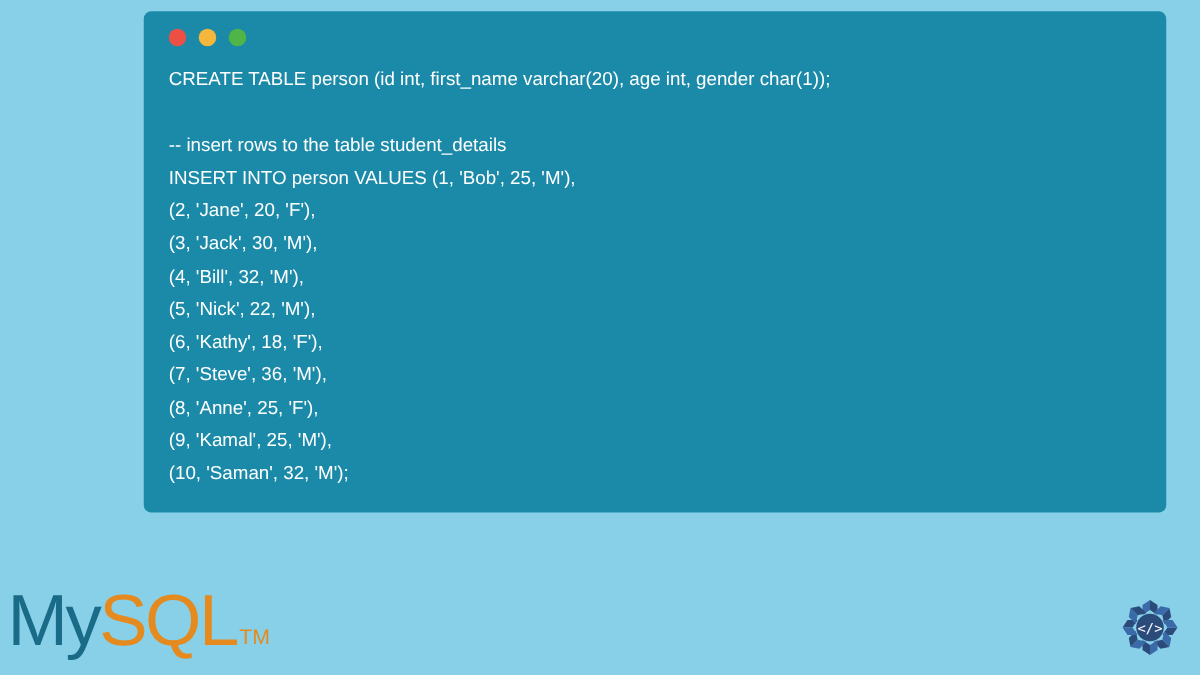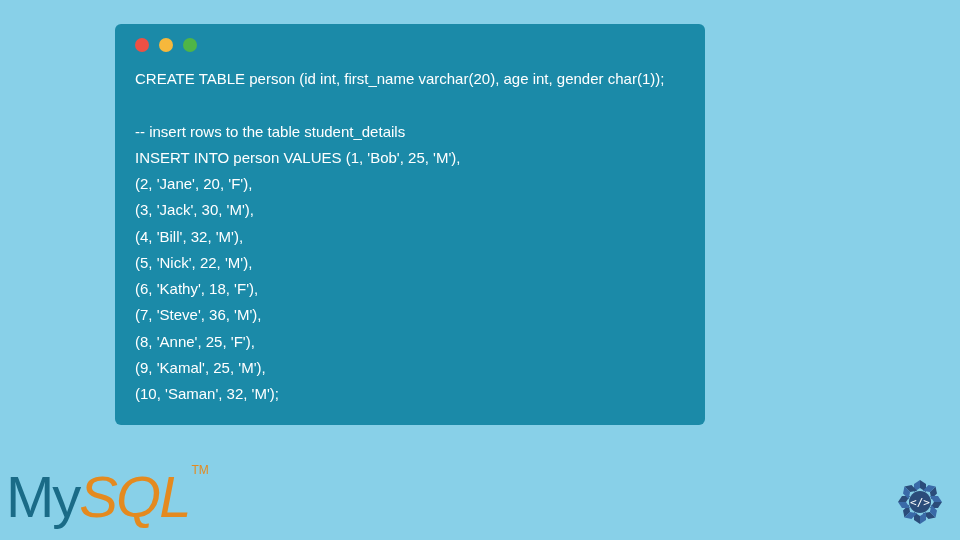--- a/index.html
+++ b/index.html
@@ -7,22 +7,22 @@
     width: 960px;
     height: 540px;
     background: #88d0e8;
     font-family: Arial, Helvetica, sans-serif;
     position: relative;
     overflow: hidden;
   }
   .code-window {
     position: absolute;
     left: 115px;
-    top: 24px;
-    width: 590px;
+    top: 9px;
+    width: 818px;
     background: #1b8aa8;
     border-radius: 6px;
     padding: 14px 20px 18px 20px;
   }
   .window-dots {
     display: flex;
     gap: 10px;
     margin-bottom: 14px;
   }
   .dot {
@@ -38,39 +38,38 @@
     font-family: Arial, Helvetica, sans-serif;
     font-size: 15px;
     line-height: 1.75;
     white-space: pre-wrap;
   }
   .mysql-logo {
     position: absolute;
     left: 6px;
     bottom: 10px;
     display: flex;
-    align-items: flex-start;
+    align-items: flex-end;
     font-family: Arial, Helvetica, sans-serif;
   }
   .mysql-my {
     color: #1a6b87;
     font-size: 58px;
     font-weight: 400;
     letter-spacing: -2px;
   }
   .mysql-sql {
     color: #e48a1f;
     font-size: 58px;
     font-weight: 400;
     letter-spacing: -2px;
-    font-style: italic;
   }
   .mysql-tm {
     color: #e48a1f;
-    font-size: 12px;
+    font-size: 17px;
     margin-left: 2px;
     margin-bottom: 10px;
   }
   .delftstack {
     position: absolute;
     right: 16px;
     bottom: 14px;
     display: flex;
     align-items: center;
     gap: 6px;

